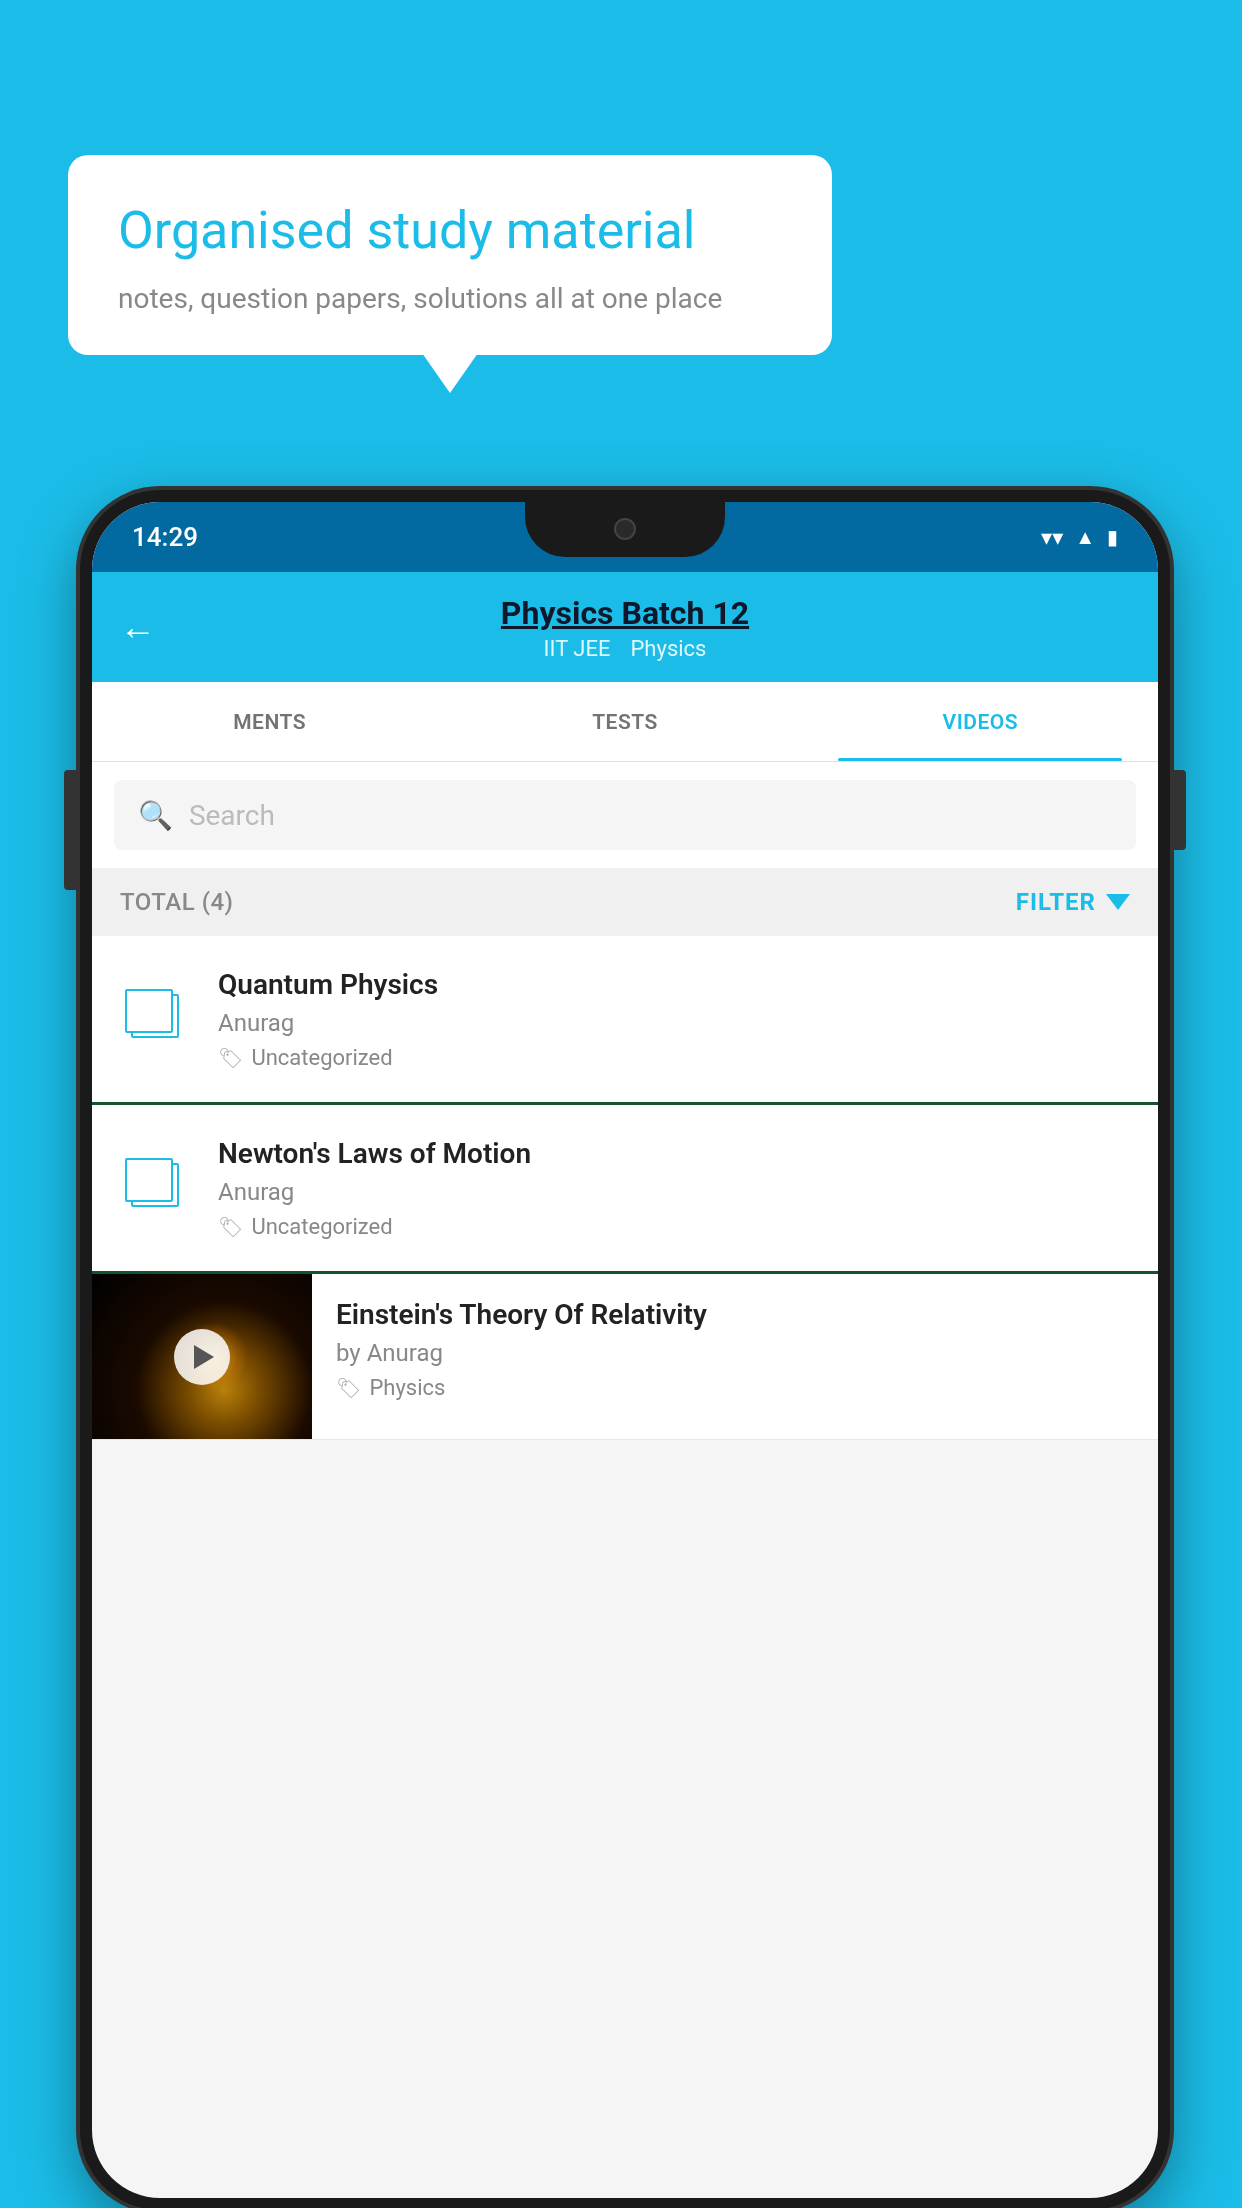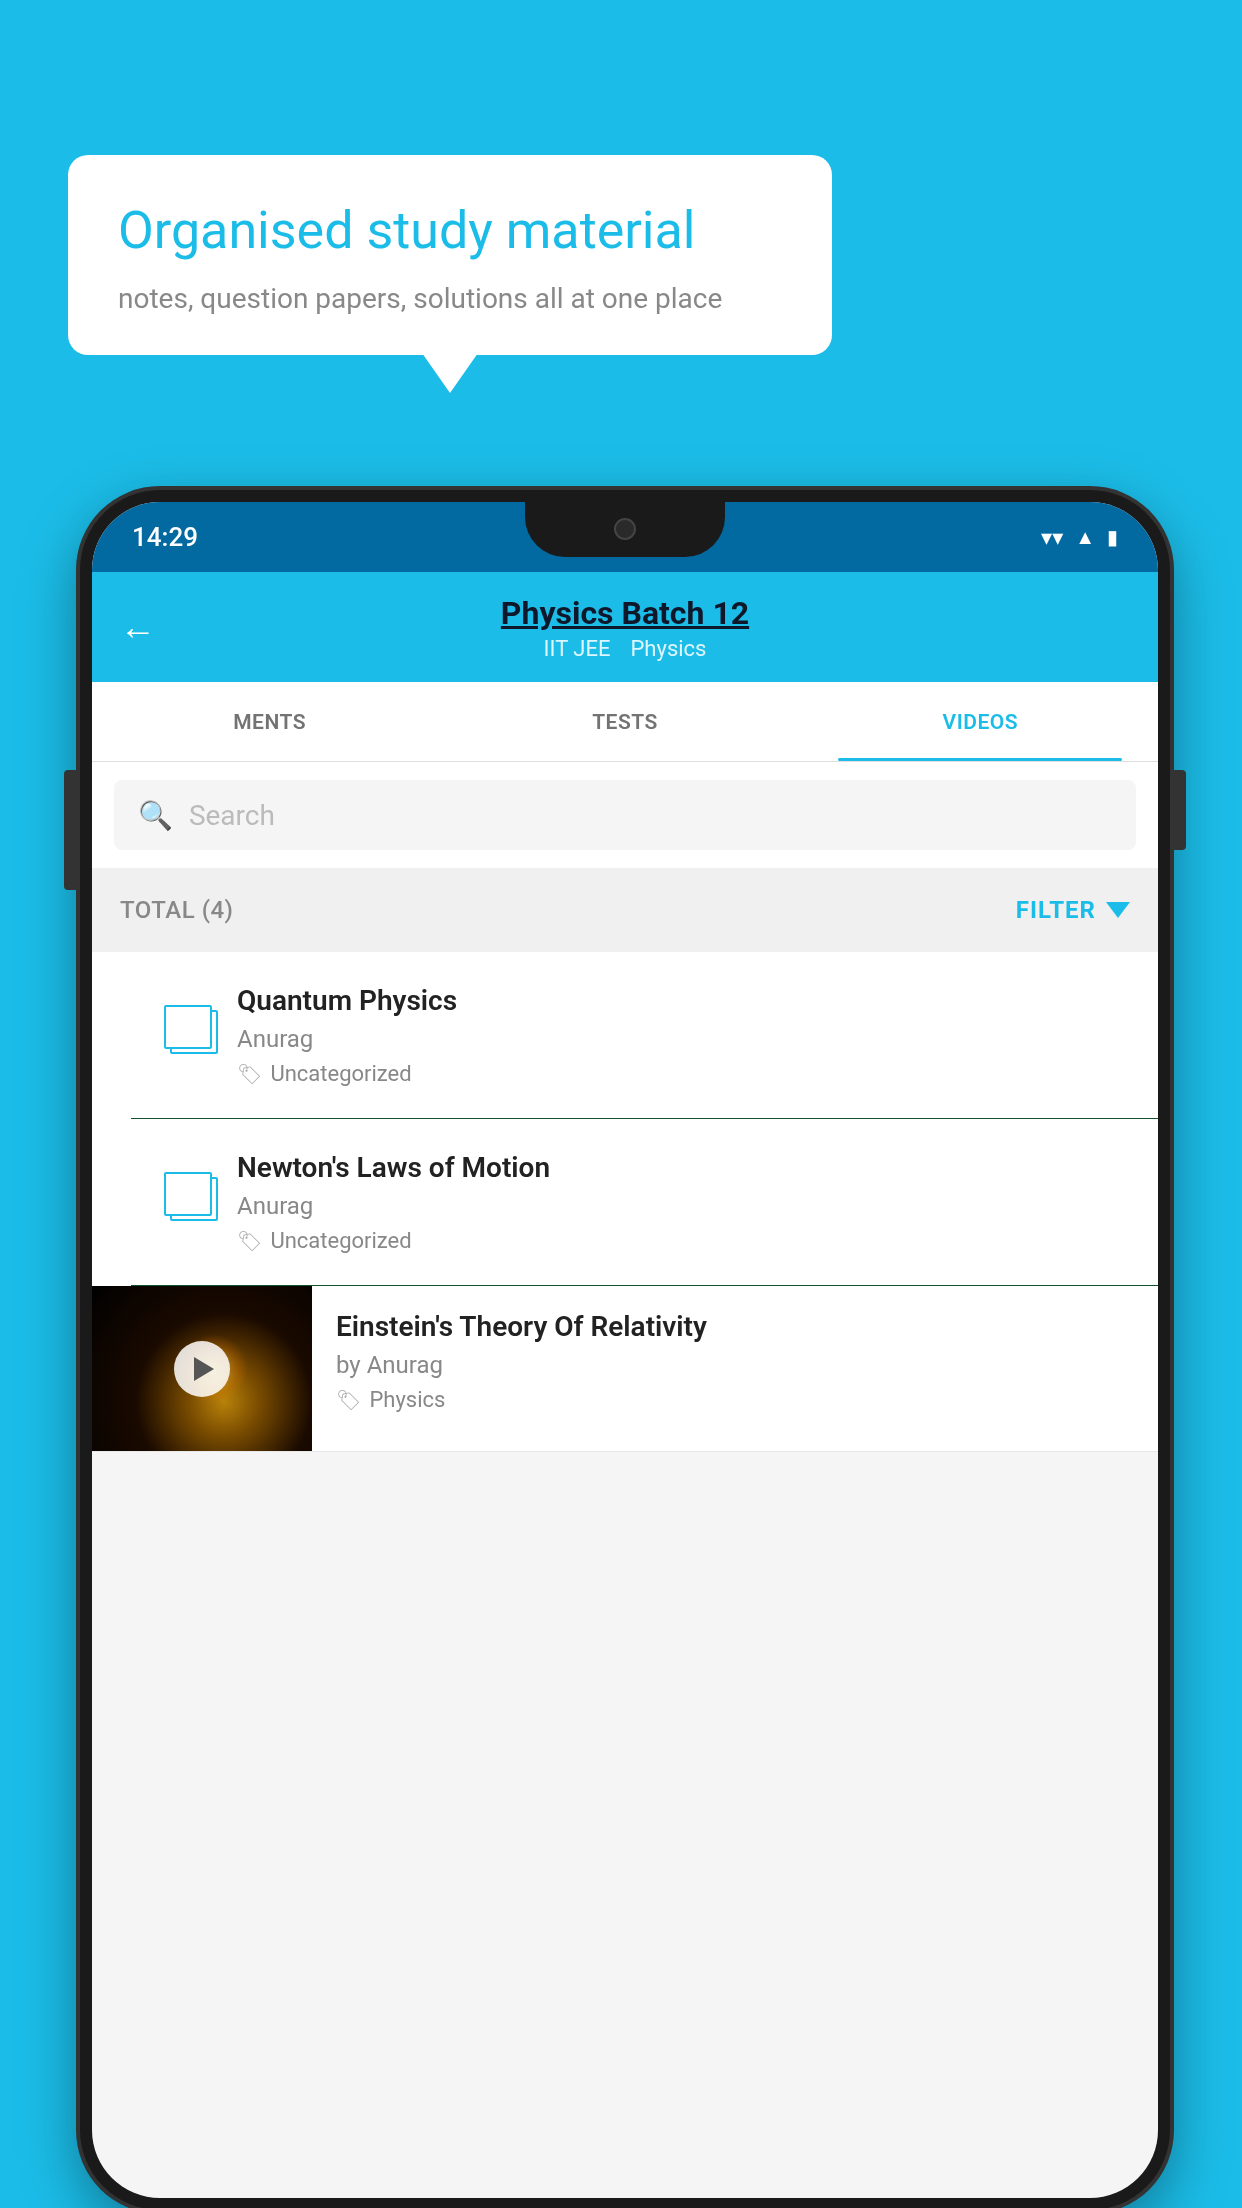--- a/index.html
+++ b/index.html
@@ -240,21 +240,21 @@
     }
 
     .search-placeholder {
       color: #bbb;
       font-size: 28px;
     }
 
     
     .filter-bar {
       background: #f0f0f0;
-      height: 84px;
+      height: 68px;
       display: flex;
       align-items: center;
       justify-content: space-between;
       padding: 0 28px;
     }
 
     .total-label {
       font-size: 24px;
       color: #888;
       font-weight: 500;
@@ -282,23 +282,22 @@
 
     
     .content-list {
       background: white;
     }
 
     .video-item {
       display: flex;
       align-items: flex-start;
       padding: 32px 28px;
-      border-bottom: 1px solid #14532d;
-      gap: 8px;
-      margin-left: 39px;
+      border-bottom: 3px solid #14532d;
+      gap: 28px;
     }
 
     .item-icon-wrap {
       width: 70px;
       height: 80px;
       display: flex;
       align-items: center;
       justify-content: center;
       flex-shrink: 0;
       margin-top: 4px;

